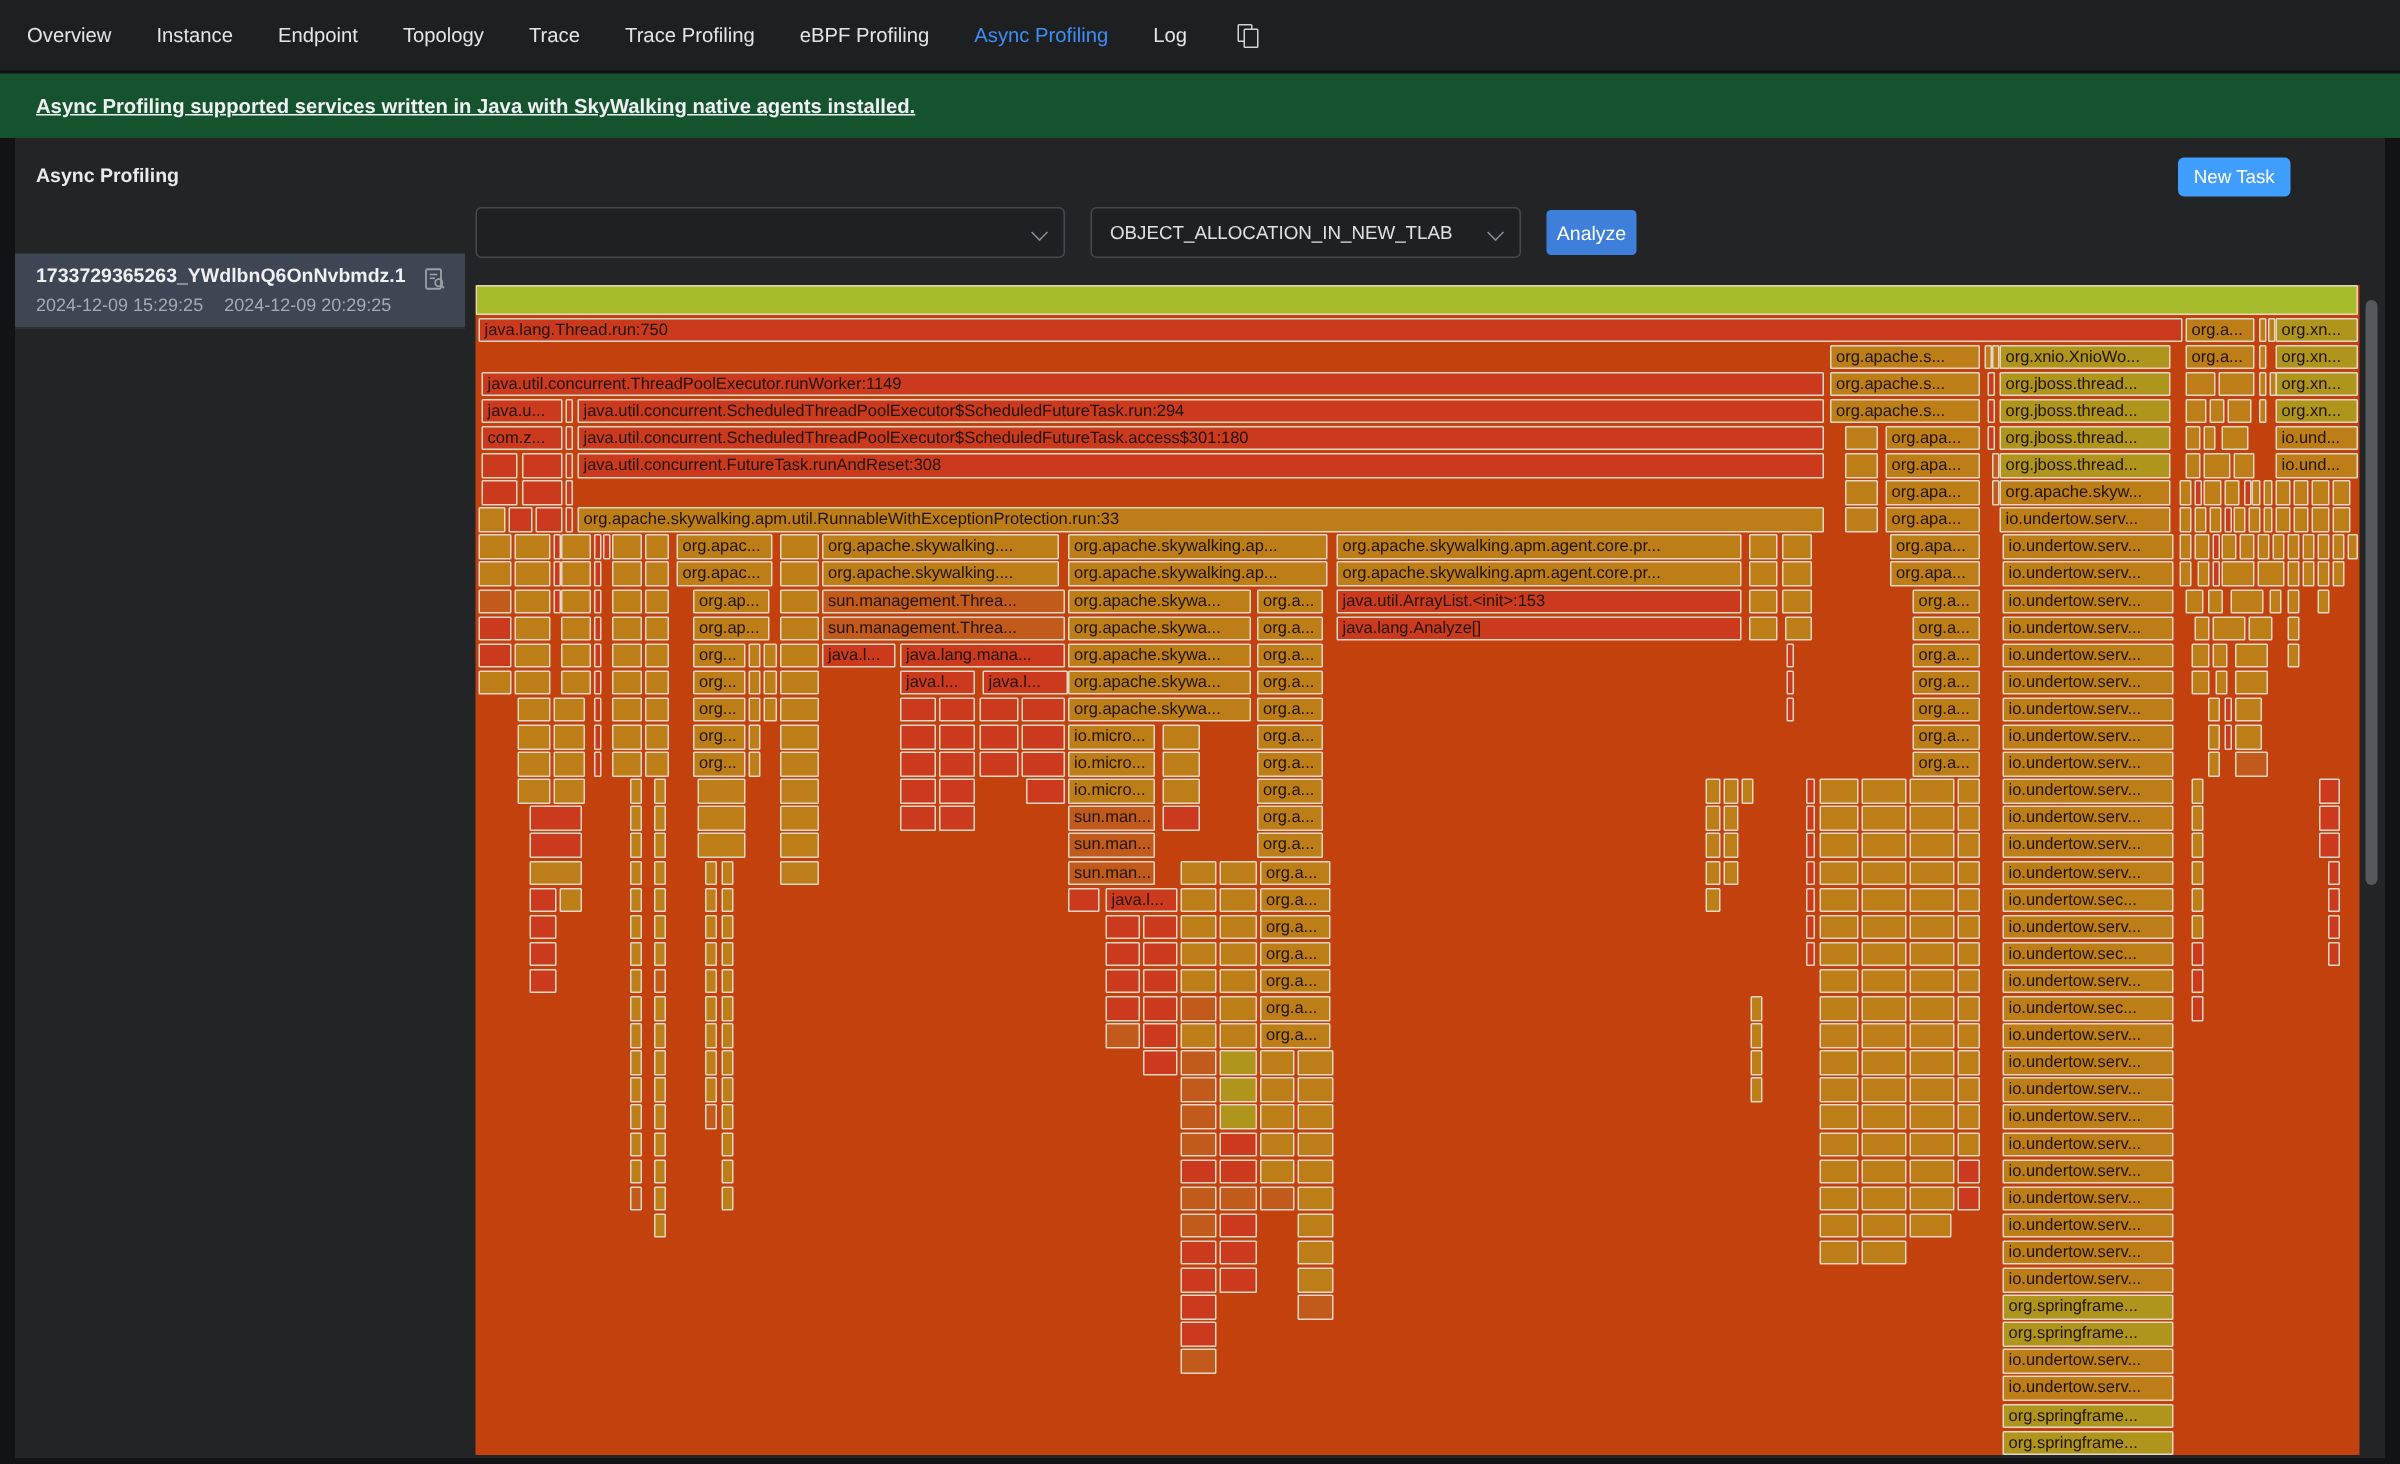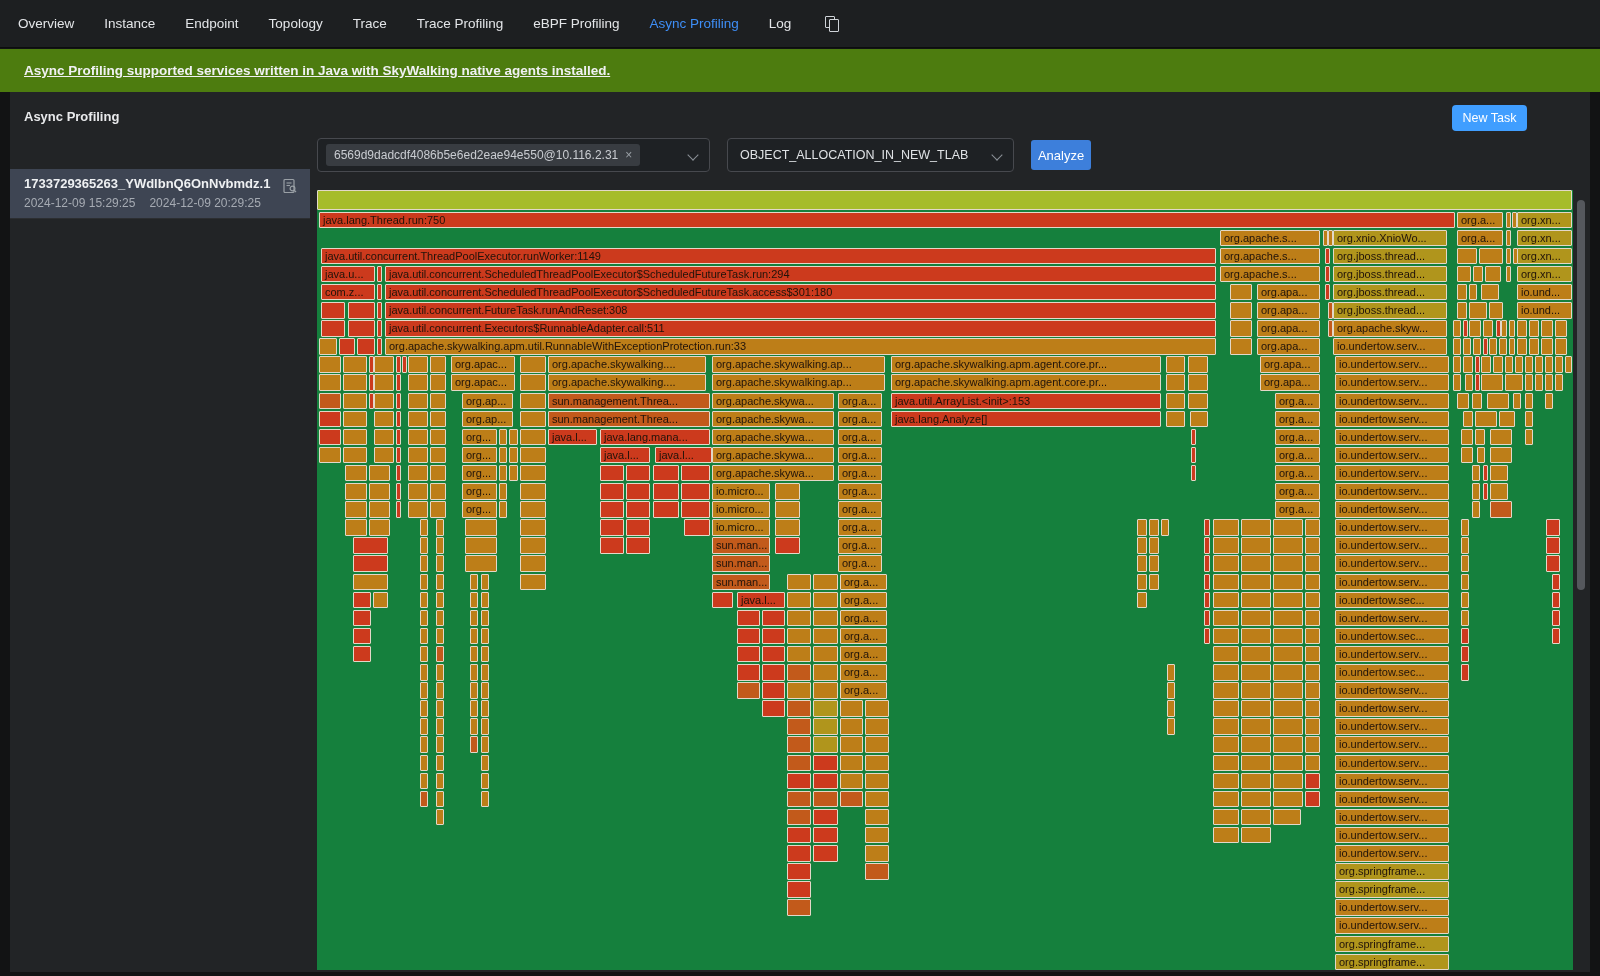--- a/index.html
+++ b/index.html
@@ -8,21 +8,21 @@
 
   
   #navbar { position:absolute; left:0; top:0; width:1600px; height:48px; background:#1d1f21; border-bottom:1px solid #0c0d0e; display:flex; align-items:center; padding-left:18px; }
   .nav-item { color:#e3e5e8; font-size:13.5px; margin-right:30px; cursor:pointer; white-space:nowrap; }
   .nav-item.active { color:#3e8ef7; }
   .copy-icon { position:relative; width:14px; height:16px; margin-left:4px; display:inline-block; }
   .copy-icon .back { position:absolute; left:0; top:0; width:10px; height:12px; border:1.5px solid #cfd3d8; border-radius:1px; }
   .copy-icon .front { position:absolute; left:4px; top:3px; width:10px; height:13px; border:1.5px solid #cfd3d8; border-radius:1px; background:#1d1f21; }
 
   
-  #banner { position:absolute; left:0; top:49px; width:1600px; height:43px; background:#4d7c0f; display:flex; align-items:center; padding-left:24px; }
+  #banner { position:absolute; left:0; top:49px; width:1600px; height:43px; background:#14532d; display:flex; align-items:center; padding-left:24px; }
   #banner a { color:#f0f1f3; font-size:13.5px; font-weight:bold; text-decoration:underline; }
 
   
   #panel { position:absolute; left:10px; top:92px; width:1580px; height:880px; background:#222426; }
   #panel-title { position:absolute; left:14px; top:17px; color:#e9eaec; font-size:13px; font-weight:bold; }
   .btn { display:flex; align-items:center; justify-content:center; color:#fff; border-radius:4px; cursor:pointer; }
   #new-task-btn { position:absolute; left:1442px; top:13px; width:75px; height:26px; font-size:12.5px; }
 
   
   #task-header { position:absolute; left:0; top:48px; width:300px; height:29px; background:#191b1d; display:flex; align-items:center; padding-left:14px; }
@@ -40,21 +40,21 @@
   
   .select { position:absolute; top:46px; height:34px; background:#1e2124; border:1px solid #47494e; border-radius:4px; display:flex; align-items:center; cursor:pointer; }
   #instance-select { left:307px; width:393px; padding-left:8px; }
   .chip { display:flex; align-items:center; height:22px; background:#383c41; border-radius:3px; padding:0 8px; color:#c9ccd1; font-size:12px; }
   .chip .x { margin-left:7px; color:#9aa0a6; font-size:12px; }
   #event-select { left:717px; width:287px; padding-left:12px; color:#dfe2e5; font-size:12.5px; }
   .chevron { position:absolute; right:12px; top:12px; width:8px; height:8px; border-right:1.5px solid #8b9097; border-bottom:1.5px solid #8b9097; transform:rotate(45deg); }
   #analyze-btn { position:absolute; left:1021px; top:48px; width:60px; height:30px; font-size:13px; border-radius:3px; }
 
   
-  #flame { position:absolute; left:307px; top:98px; width:1256px; height:780px; overflow:hidden; background:#15803d; }
+  #flame { position:absolute; left:307px; top:98px; width:1256px; height:780px; overflow:hidden; background:#c2410c; }
   .cell { position:absolute; border:1px solid #e3d8c8; border-radius:1px; font-size:11px; color:#20130a; line-height:15px; white-space:nowrap; overflow:hidden; padding-left:3px; cursor:pointer; }
 
   
   #v-scrollbar { position:absolute; left:1577px; top:200px; width:8px; height:390px; background:#55585d; border-radius:4px; cursor:pointer; }
 </style>
 </head>
 <body>
 
 <div id="stage">
 
@@ -92,24 +92,20 @@
               <rect x="2" y="1.5" width="10" height="13" rx="1" stroke="#9aa0a6" stroke-width="1.2"></rect>
               <line x1="4.5" y1="5" x2="9.5" y2="5" stroke="#9aa0a6" stroke-width="1.1"></line>
               <line x1="4.5" y1="7.5" x2="8" y2="7.5" stroke="#9aa0a6" stroke-width="1.1"></line>
               <circle cx="10.5" cy="10.5" r="2.4" stroke="#9aa0a6" stroke-width="1.2"></circle>
               <line x1="12.2" y1="12.2" x2="14" y2="14" stroke="#9aa0a6" stroke-width="1.2"></line>
             </svg></span>
         </div>
       </div>
 
     <div class="select" id="instance-select">
-      <span class="chip">
-        <span>6569d9dadcdf4086b5e6ed2eae94e550@10.116.2.31</span>
-        <span class="x">×</span>
-      </span>
       <span class="chevron"></span>
     </div>
 
     <div class="select" id="event-select">
       <span>OBJECT_ALLOCATION_IN_NEW_TLAB</span>
       <span class="chevron"></span>
     </div>
 
     <div id="analyze-btn" class="btn" style="background:#3d7fdb;">Analyze</div>
 
@@ -166,21 +162,20 @@
         <div class="cell" title="org.apa..." style="left: 940px; top: 112px; width: 63px; height: 16.6px; background: rgb(189, 126, 24);">org.apa...</div>
         <div class="cell" style="left: 1011px; top: 112px; width: 3px; height: 16.6px; background: rgb(194, 90, 27);"></div>
         <div class="cell" title="org.jboss.thread..." style="left: 1016px; top: 112px; width: 114px; height: 16.6px; background: rgb(176, 149, 28);">org.jboss.thread...</div>
         <div class="cell" style="left: 1140px; top: 112px; width: 10px; height: 16.6px; background: rgb(189, 126, 24);"></div>
         <div class="cell" style="left: 1152px; top: 112px; width: 18px; height: 16.6px; background: rgb(189, 126, 24);"></div>
         <div class="cell" style="left: 1172px; top: 112px; width: 14px; height: 16.6px; background: rgb(189, 126, 24);"></div>
         <div class="cell" title="io.und..." style="left: 1200px; top: 112px; width: 55px; height: 16.6px; background: rgb(189, 126, 24);">io.und...</div>
         <div class="cell" style="left: 4px; top: 130.1px; width: 24px; height: 16.6px; background: rgb(204, 58, 29);"></div>
         <div class="cell" style="left: 31px; top: 130.1px; width: 27px; height: 16.6px; background: rgb(204, 58, 29);"></div>
         <div class="cell" style="left: 60px; top: 130.1px; width: 5px; height: 16.6px; background: rgb(204, 58, 29);"></div>
-        <div class="cell" title="java.util.concurrent.Executors$RunnableAdapter.call:511" style="left: 68px; top: 130.1px; width: 831px; height: 16.6px; background: rgb(204, 58, 29);">java.util.concurrent.Executors$RunnableAdapter.call:511</div>
         <div class="cell" style="left: 913px; top: 130.1px; width: 22px; height: 16.6px; background: rgb(189, 126, 24);"></div>
         <div class="cell" title="org.apa..." style="left: 940px; top: 130.1px; width: 63px; height: 16.6px; background: rgb(189, 126, 24);">org.apa...</div>
         <div class="cell" style="left: 1011px; top: 130.1px; width: 3px; height: 16.6px; background: rgb(194, 90, 27);"></div>
         <div class="cell" title="org.apache.skyw..." style="left: 1016px; top: 130.1px; width: 114px; height: 16.6px; background: rgb(189, 126, 24);">org.apache.skyw...</div>
         <div class="cell" style="left: 1136px; top: 130.1px; width: 8px; height: 16.6px; background: rgb(189, 126, 24);"></div>
         <div class="cell" style="left: 1146px; top: 130.1px; width: 4px; height: 16.6px; background: rgb(204, 58, 29);"></div>
         <div class="cell" style="left: 1152px; top: 130.1px; width: 12px; height: 16.6px; background: rgb(189, 126, 24);"></div>
         <div class="cell" style="left: 1166px; top: 130.1px; width: 10px; height: 16.6px; background: rgb(189, 126, 24);"></div>
         <div class="cell" style="left: 1179px; top: 130.1px; width: 3px; height: 16.6px; background: rgb(204, 58, 29);"></div>
         <div class="cell" style="left: 1184px; top: 130.1px; width: 6px; height: 16.6px; background: rgb(189, 126, 24);"></div>

